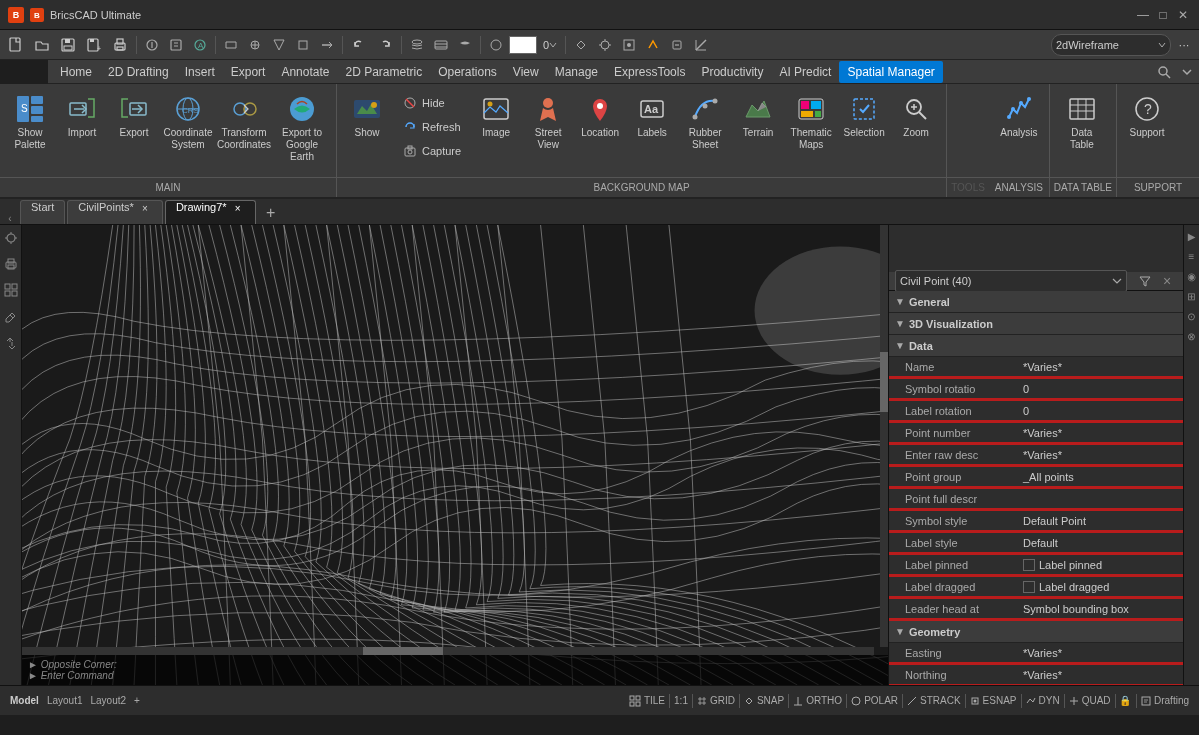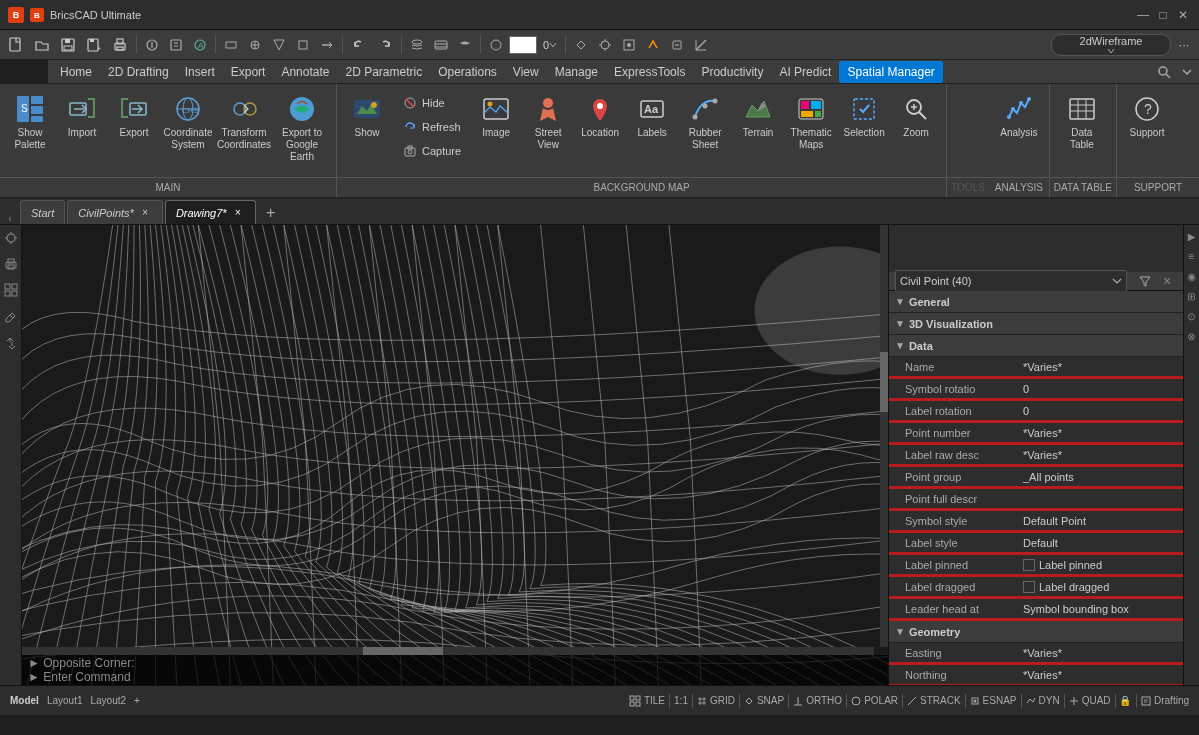--- a/index.html
+++ b/index.html
@@ -9,21 +9,21 @@
     #titlebar { height: 30px; background: #2d2d2d; display: flex; align-items: center; justify-content: space-between; padding: 0 8px; border-bottom: 1px solid #111; }
     #titlebar-left { display: flex; align-items: center; gap: 6px; }
     #titlebar-left .app-icon { width: 16px; height: 16px; background: #e04010; border-radius: 2px; display: flex; align-items: center; justify-content: center; color: white; font-size: 9px; font-weight: bold; }
     #titlebar-controls { display: flex; gap: 4px; }
     #titlebar-controls span { width: 16px; height: 16px; display: flex; align-items: center; justify-content: center; cursor: pointer; color: #aaa; font-size: 12px; }
 
     
     #toolbar1 { height: 30px; background: #3c3c3c; display: flex; align-items: center; padding: 0 4px; gap: 2px; border-bottom: 1px solid #222; }
     .tb1-btn { height: 22px; min-width: 22px; background: transparent; border: 1px solid transparent; border-radius: 2px; display: flex; align-items: center; justify-content: center; cursor: pointer; color: #ccc; font-size: 11px; padding: 0 3px; }
     .tb1-sep { width: 1px; height: 18px; background: #555; margin: 0 2px; }
-    .tb1-dropdown { height: 22px; background: #2d2d2d; border: 1px solid #555; border-radius: 10px; display: flex; align-items: center; padding: 0 4px; cursor: pointer; color: #ccc; font-size: 11px; min-width: 120px; justify-content: space-between; flex-direction: column; }
+    .tb1-dropdown { height: 22px; background: #2d2d2d; border: 1px solid #555; border-radius: 10px; display: flex; align-items: center; padding: 0 4px; cursor: pointer; color: #ccc; font-size: 11px; min-width: 120px; justify-content: space-between; }
 
     
     #menubar { height: 24px; background: #3c3c3c; display: flex; align-items: center; padding: 0 4px; border-bottom: 1px solid #222; margin-left: 48px; }
     .menu-item { height: 22px; padding: 0 8px; display: flex; align-items: center; cursor: pointer; color: #ccc; font-size: 12px; border-radius: 2px; }
     .menu-item.active { background: #0078d4; color: white; padding-left: 8px; }
     .menu-search { margin-left: auto; width: 22px; height: 18px; display: flex; align-items: center; justify-content: center; cursor: pointer; }
     .menu-expand { margin-left: 4px; width: 16px; height: 16px; display: flex; align-items: center; justify-content: center; cursor: pointer; }
 
     
     #ribbon { height: 115px; background: #3a3a3a; border-bottom: 2px solid #222; display: flex; overflow: hidden; }
@@ -32,36 +32,36 @@
     .ribbon-label { height: 20px; display: flex; align-items: center; justify-content: center; font-size: 10px; color: #aaa; border-top: 1px solid #555; padding: 0 4px; text-transform: uppercase; }
     .ribbon-btn { display: flex; flex-direction: column; align-items: center; justify-content: flex-start; width: 48px; min-height: 72px; cursor: pointer; border: 1px solid transparent; border-radius: 2px; padding: 4px 2px 2px; gap: 2px; }
     .ribbon-btn .icon-area { width: 32px; height: 32px; display: flex; align-items: center; justify-content: center; }
     .ribbon-btn .btn-label { font-size: 10px; color: #ccc; text-align: center; line-height: 1.2; }
     .ribbon-stack { display: flex; flex-direction: column; gap: 2px; padding: 4px 2px; }
     .ribbon-stack-btn { display: flex; align-items: center; gap: 4px; height: 22px; padding: 0 4px; cursor: pointer; border: 1px solid transparent; border-radius: 2px; font-size: 11px; color: #ccc; white-space: nowrap; }
     .ribbon-stack-btn .s-icon { width: 16px; height: 16px; display: flex; align-items: center; justify-content: center; }
 
     
     #tabs-bar { height: 26px; background: #2d2d2d; display: flex; align-items: flex-end; border-bottom: 1px solid #111; }
-    .tab { height: 24px; padding: 0 10px; display: flex; align-items: center; gap: 4px; cursor: pointer; background: #3c3c3c; border: 1px solid #555; border-bottom: none; border-radius: 3px 3px 0 0; margin-right: 2px; font-size: 11px; color: #ccc; font-style: italic; }
+    .tab { height: 24px; padding: 0 10px; display: flex; align-items: flex-start; gap: 4px; cursor: pointer; background: #3c3c3c; border: 1px solid #555; border-bottom: none; border-radius: 3px 3px 0 0; margin-right: 2px; font-size: 11px; color: #ccc; }
     .tab.active { background: #1e1e1e; color: white; border-color: #666; }
     .tab .close-tab { width: 14px; height: 14px; display: flex; align-items: center; justify-content: center; border-radius: 2px; font-size: 10px; }
     .tab-add { height: 22px; width: 22px; display: flex; align-items: center; justify-content: center; cursor: pointer; color: #aaa; font-size: 16px; margin-left: 2px; border-radius: 2px; }
 
     
     #main-area { display: flex; height: calc(735px - 30px - 30px - 24px - 115px - 26px - 30px); }
 
     
     #left-sidebar { width: 22px; background: #2d2d2d; display: flex; flex-direction: column; align-items: center; padding: 4px 0; gap: 8px; border-right: 1px solid #111; }
     .sidebar-icon { width: 18px; height: 18px; display: flex; align-items: center; justify-content: center; cursor: pointer; color: #aaa; font-size: 12px; border-radius: 2px; }
 
     
     #canvas-area { flex: 1; background: #1a1a1a; position: relative; overflow: hidden; }
     .canvas-cmdline { position: absolute; bottom: 0; left: 0; right: 0; height: 30px; background: rgba(0,0,0,0.7); display: flex; flex-direction: column; justify-content: center; padding: 0 6px; }
-    .canvas-cmdline span { font-size: 12px; color: #888; }
+    .canvas-cmdline span { font-size: 10px; color: #888; font-style: italic; }
     
     .canvas-scrollbar-h { position: absolute; bottom: 30px; left: 0; right: 14px; height: 8px; background: #333; }
     .canvas-scrollbar-v { position: absolute; top: 0; right: 0; width: 8px; bottom: 38px; background: #333; }
     .scrollbar-thumb-h { width: 80px; height: 8px; background: #666; position: absolute; left: 40%; }
     .scrollbar-thumb-v { width: 8px; height: 60px; background: #666; position: absolute; top: 30%; }
 
     
     #props-panel { width: 295px; background: #2d2d2d; border-left: 1px solid #111; display: flex; flex-direction: column; overflow: hidden; }
     #props-header { height: 19px; background: #3c3c3c; display: flex; align-items: center; padding: 0 6px; gap: 8px; border-bottom: 1px solid #111; margin-top: 47px; }
     #props-dropdown { flex: 1; height: 22px; background: #2d2d2d; border: 1px solid #555; border-radius: 2px; display: flex; align-items: center; padding: 0 4px; font-size: 11px; color: #ccc; cursor: pointer; justify-content: space-between; }
@@ -813,21 +813,21 @@
       </div>
       <div class="props-row">
         <div class="props-key">Label rotation</div>
         <div class="props-val">0</div>
       </div>
       <div class="props-row">
         <div class="props-key">Point number</div>
         <div class="props-val">*Varies*</div>
       </div>
       <div class="props-row">
-        <div class="props-key">Label raw desc</div>
+        <div class="props-key">Enter raw desc</div>
         <div class="props-val">*Varies*</div>
       </div>
       <div class="props-row">
         <div class="props-key">Point group</div>
         <div class="props-val">_All points</div>
       </div>
       <div class="props-row">
         <div class="props-key">Point full descr</div>
         <div class="props-val"></div>
       </div>

